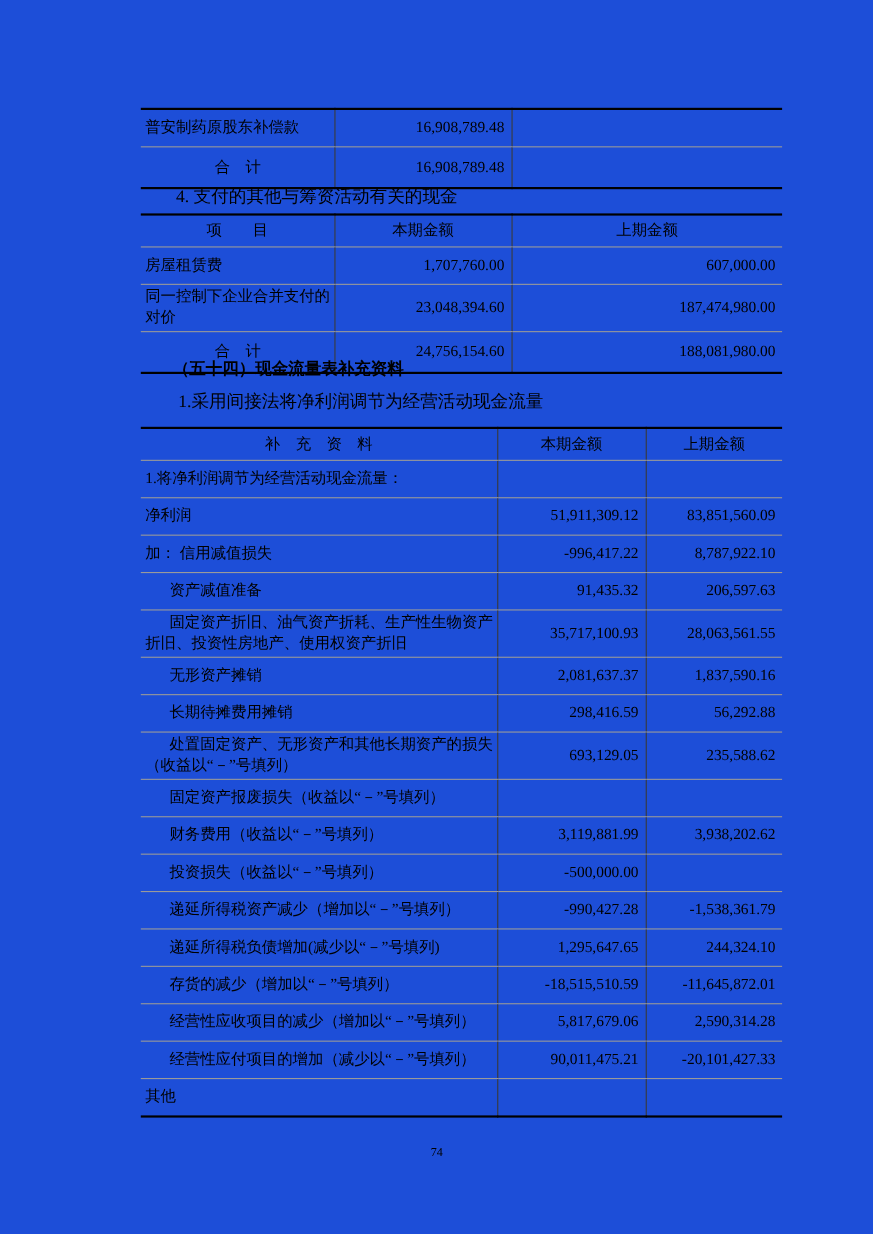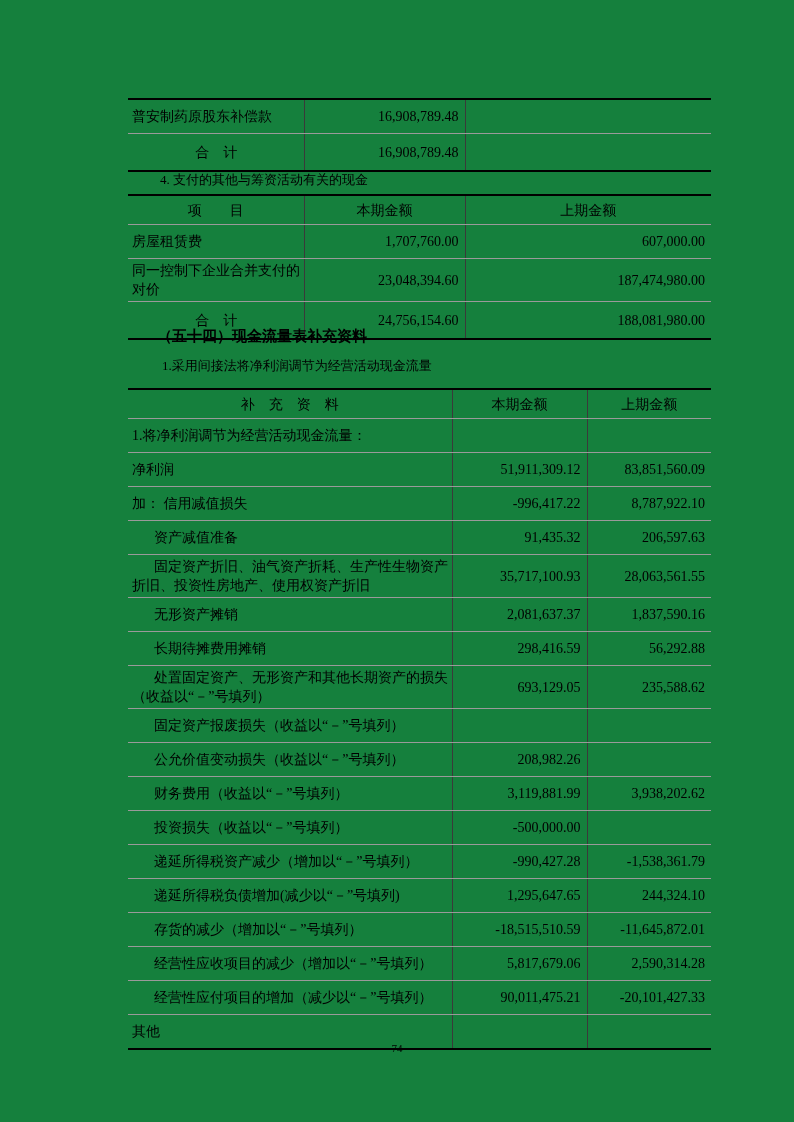--- a/index.html
+++ b/index.html
@@ -1,20 +1,20 @@
 <!DOCTYPE html>
 <html><head>
 <meta charset="utf-8">
 <style>
   html,body{margin:0;padding:0;background:#e8e8e8;}
   .page{
     position:relative;
     width:794px;height:1122px;
     margin:0 auto;
-    background:#15803d;
+    background:#1d4ed8;
     font-family:"Liberation Serif","DejaVu Serif",serif;
     color:#000;
     overflow:hidden;
   }
   .abs{position:absolute;}
   
   table.doc{
     border-collapse:collapse;
     table-layout:fixed;
     width:583px;
@@ -44,21 +44,21 @@
   
   table.t-small col.c1{width:176px;}
   table.t-small col.c2{width:161px;}
   table.t-small col.c3{width:246px;}
   table.t-small tr:last-child td{height:32px;}
   
   table.t-main col.c1{width:324px;}
   table.t-main col.c2{width:135px;}
   table.t-main col.c3{width:124px;}
   
-  .sec-title{font-size:13px;line-height:20px;white-space:nowrap;}
+  .sec-title{font-size:16px;line-height:20px;white-space:nowrap;}
   .sec-title.bold{font-weight:bold;font-size:15px;}
   .page-number{width:794px;text-align:center;font-size:11px;}
 </style>
 </head>
 <body>
 
 <div class="page">
 
   <table class="doc t-small abs" style="left:128px;top:98px;">
     <colgroup>
@@ -171,25 +171,20 @@
           <td class="c-label ind1">处置固定资产、无形资产和其他长期资产的损失（收益以“－”号填列）</td>
           <td class="c-num">693,129.05</td>
           <td class="c-num">235,588.62</td>
         </tr>
         <tr>
           <td class="c-label ind1">固定资产报废损失（收益以“－”号填列）</td>
           <td class="c-num"></td>
           <td class="c-num"></td>
         </tr>
         <tr>
-          <td class="c-label ind1">公允价值变动损失（收益以“－”号填列）</td>
-          <td class="c-num">208,982.26</td>
-          <td class="c-num"></td>
-        </tr>
-        <tr>
           <td class="c-label ind1">财务费用（收益以“－”号填列）</td>
           <td class="c-num">3,119,881.99</td>
           <td class="c-num">3,938,202.62</td>
         </tr>
         <tr>
           <td class="c-label ind1">投资损失（收益以“－”号填列）</td>
           <td class="c-num">-500,000.00</td>
           <td class="c-num"></td>
         </tr>
         <tr>

